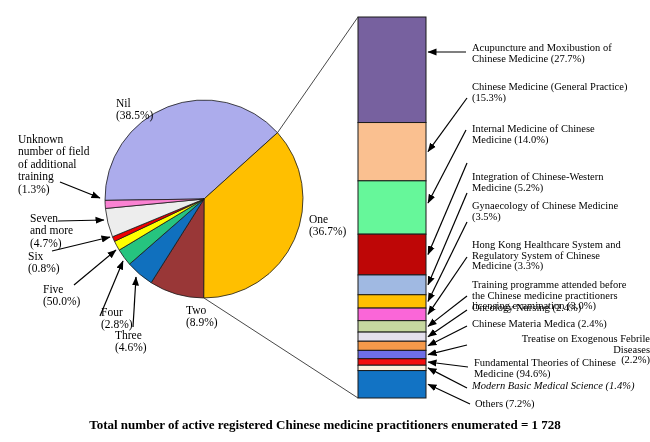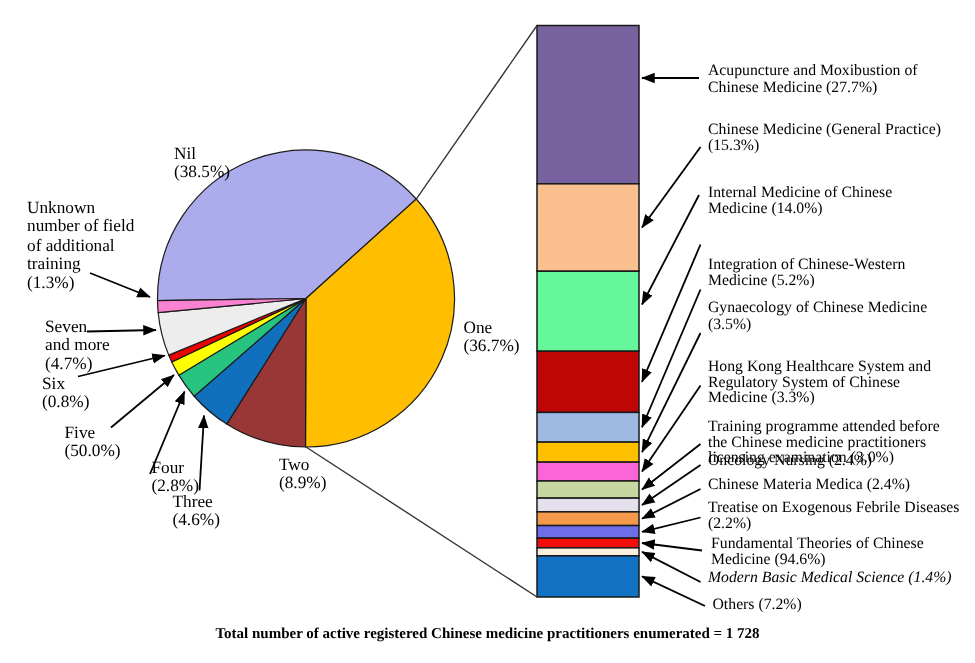--- a/index.html
+++ b/index.html
@@ -7,21 +7,21 @@
     position:relative;width:650px;height:442px;background:#ffffff;
     font-family:"Liberation Serif","DejaVu Serif",serif;color:#000;overflow:hidden;
   }
   svg{position:absolute;left:0;top:0;}
   #labels{position:absolute;left:0;top:0;width:650px;height:442px;pointer-events:none;}
   .lbl{position:absolute;white-space:pre-line;color:#000;}
   .pie-lbl{font-size:11.5px;line-height:12.4px;}
   .bar-lbl{font-size:10.5px;line-height:10.5px;}
   .caption{
     position:absolute;left:0;right:0;top:417px;text-align:center;
-    font-weight:bold;font-size:10px;color:#000;
+    font-weight:bold;font-size:13px;color:#000;
   }
 </style>
 </head>
 <body>
 
 <div class="stage">
   <svg id="gfx" width="650" height="442" viewBox="0 0 650 442">
       <defs>
         <marker id="ah" markerWidth="10" markerHeight="9" refX="8.5" refY="4" orient="auto" markerUnits="userSpaceOnUse">
           <polygon points="0,0.5 9,4 0,7.5" fill="#000"></polygon>
@@ -107,21 +107,21 @@
       <div class="lbl bar-lbl" style="left: 472px; top: 201px;">Gynaecology of Chinese Medicine
 (3.5%)</div>
       <div class="lbl bar-lbl" style="left: 472px; top: 240px;">Hong Kong Healthcare System and
 Regulatory System of Chinese
 Medicine (3.3%)</div>
       <div class="lbl bar-lbl" style="left: 472px; top: 280px;">Training programme attended before
 the Chinese medicine practitioners
 licensing examination (3.0%)</div>
       <div class="lbl bar-lbl" style="left: 472px; top: 303px;">Oncology Nursing (2.4%)</div>
       <div class="lbl bar-lbl" style="left: 472px; top: 319px;">Chinese Materia Medica (2.4%)</div>
-      <div class="lbl bar-lbl" style="left: 472px; top: 334px;">Treatise on Exogenous Febrile Diseases
+      <div class="lbl bar-lbl" style="left: 488px; top: 334px; text-align: right;">Treatise on Exogenous Febrile Diseases
 (2.2%)</div>
       <div class="lbl bar-lbl" style="left: 474px; top: 358px;">Fundamental Theories of Chinese
 Medicine (94.6%)</div>
       <div class="lbl bar-lbl" style="left: 472px; top: 381px; font-style: italic;">Modern Basic Medical Science (1.4%)</div>
       <div class="lbl bar-lbl" style="left: 475px; top: 399px;">Others (7.2%)</div>
     </div>
   <div class="caption">Total number of active registered Chinese medicine practitioners enumerated = 1 728</div>
 </div>
 
 </body></html>

